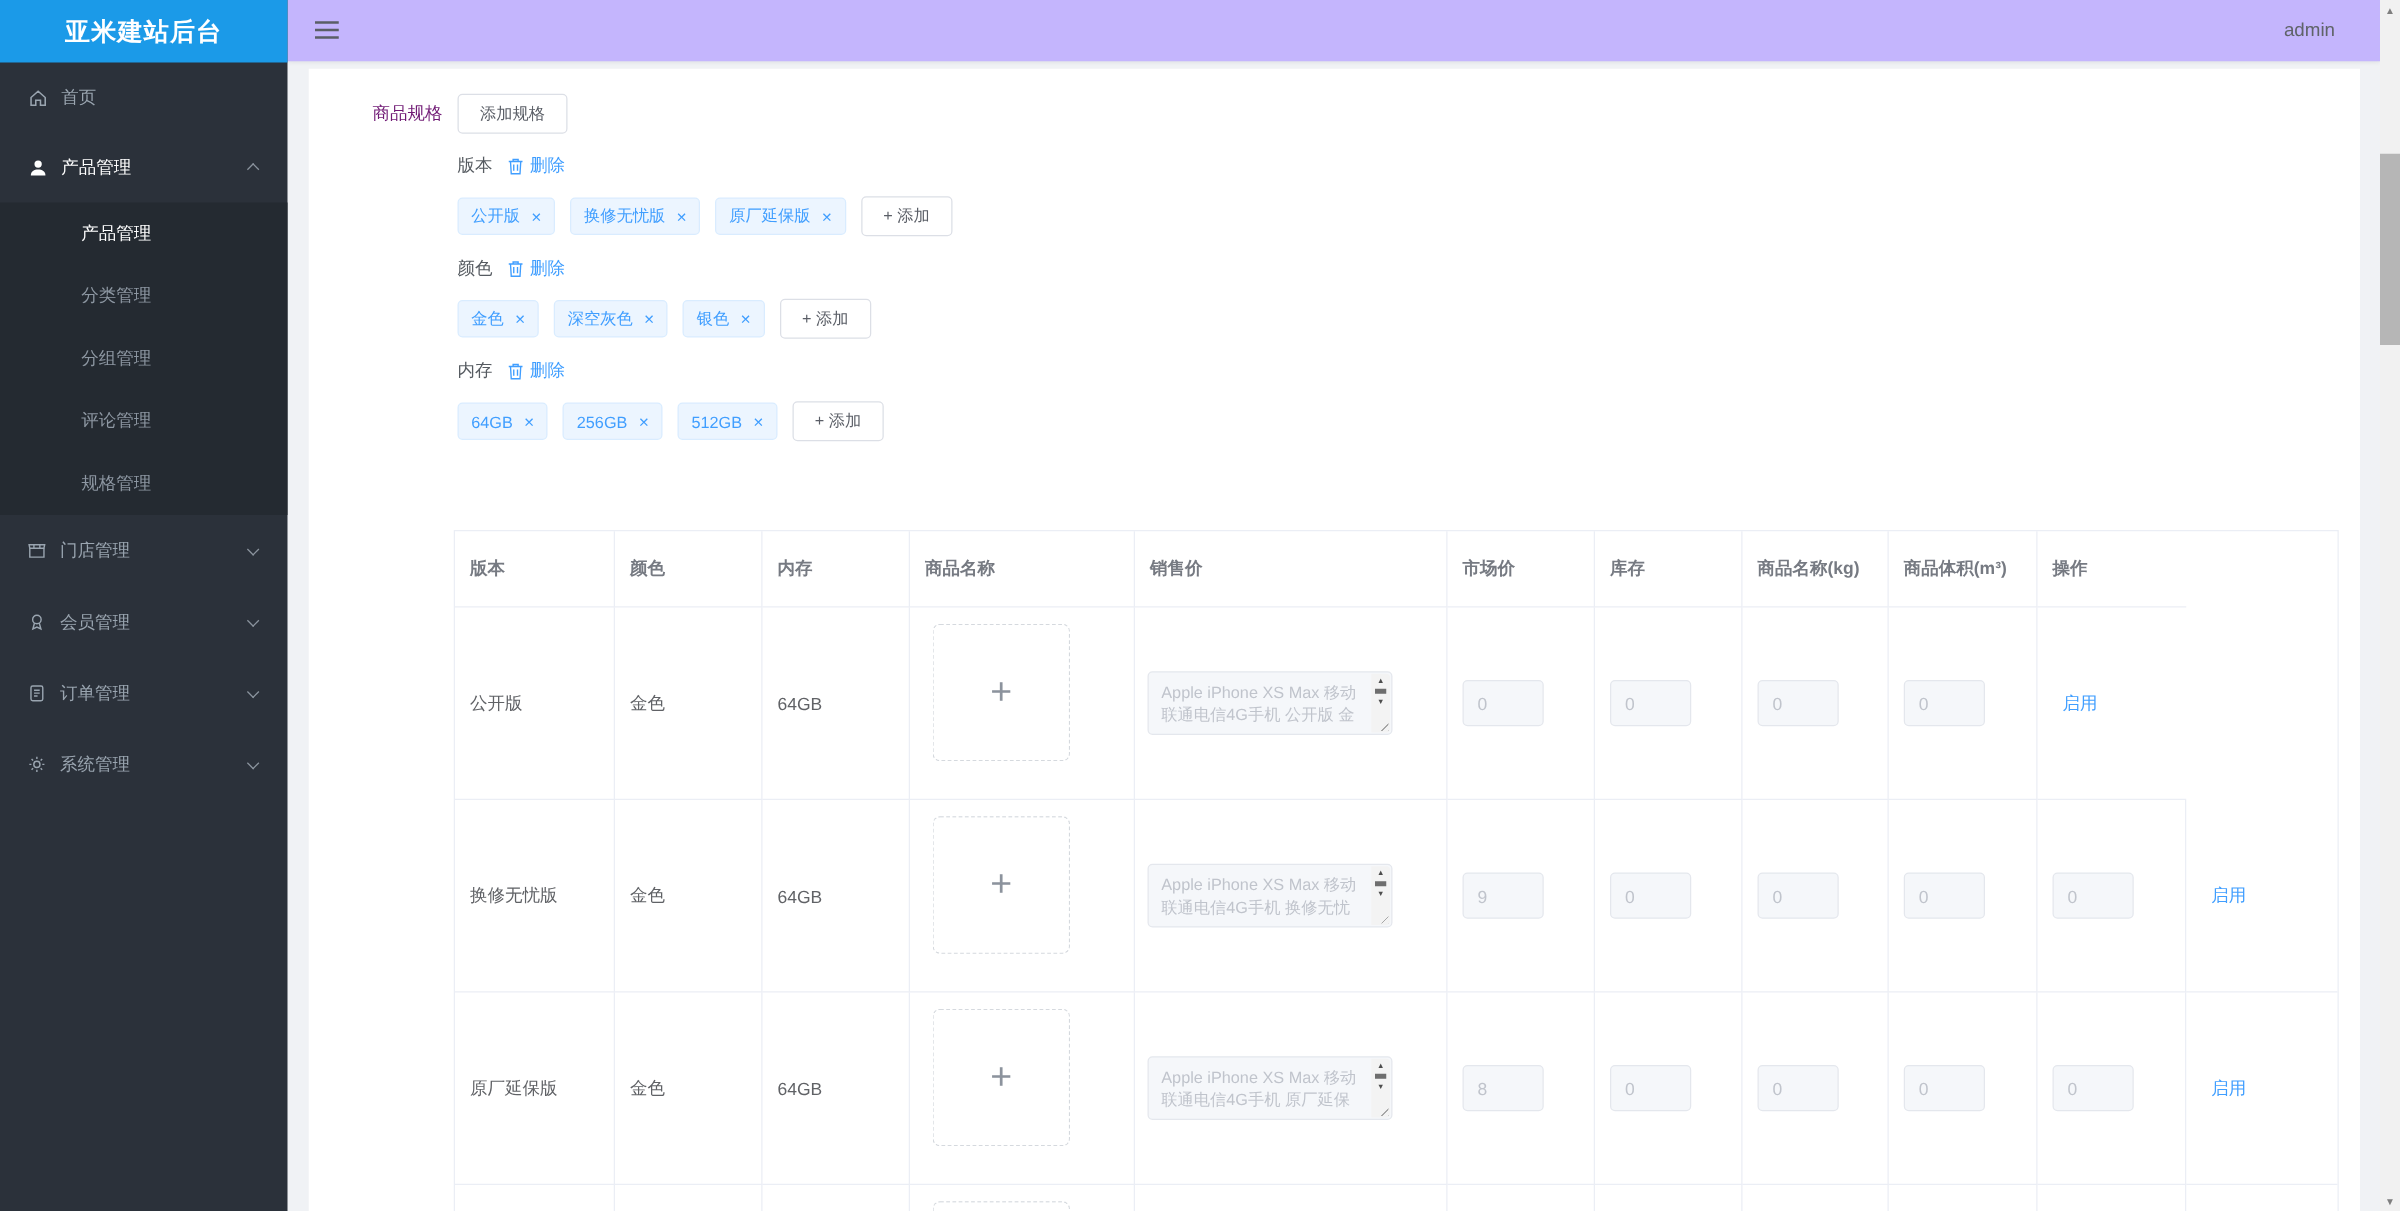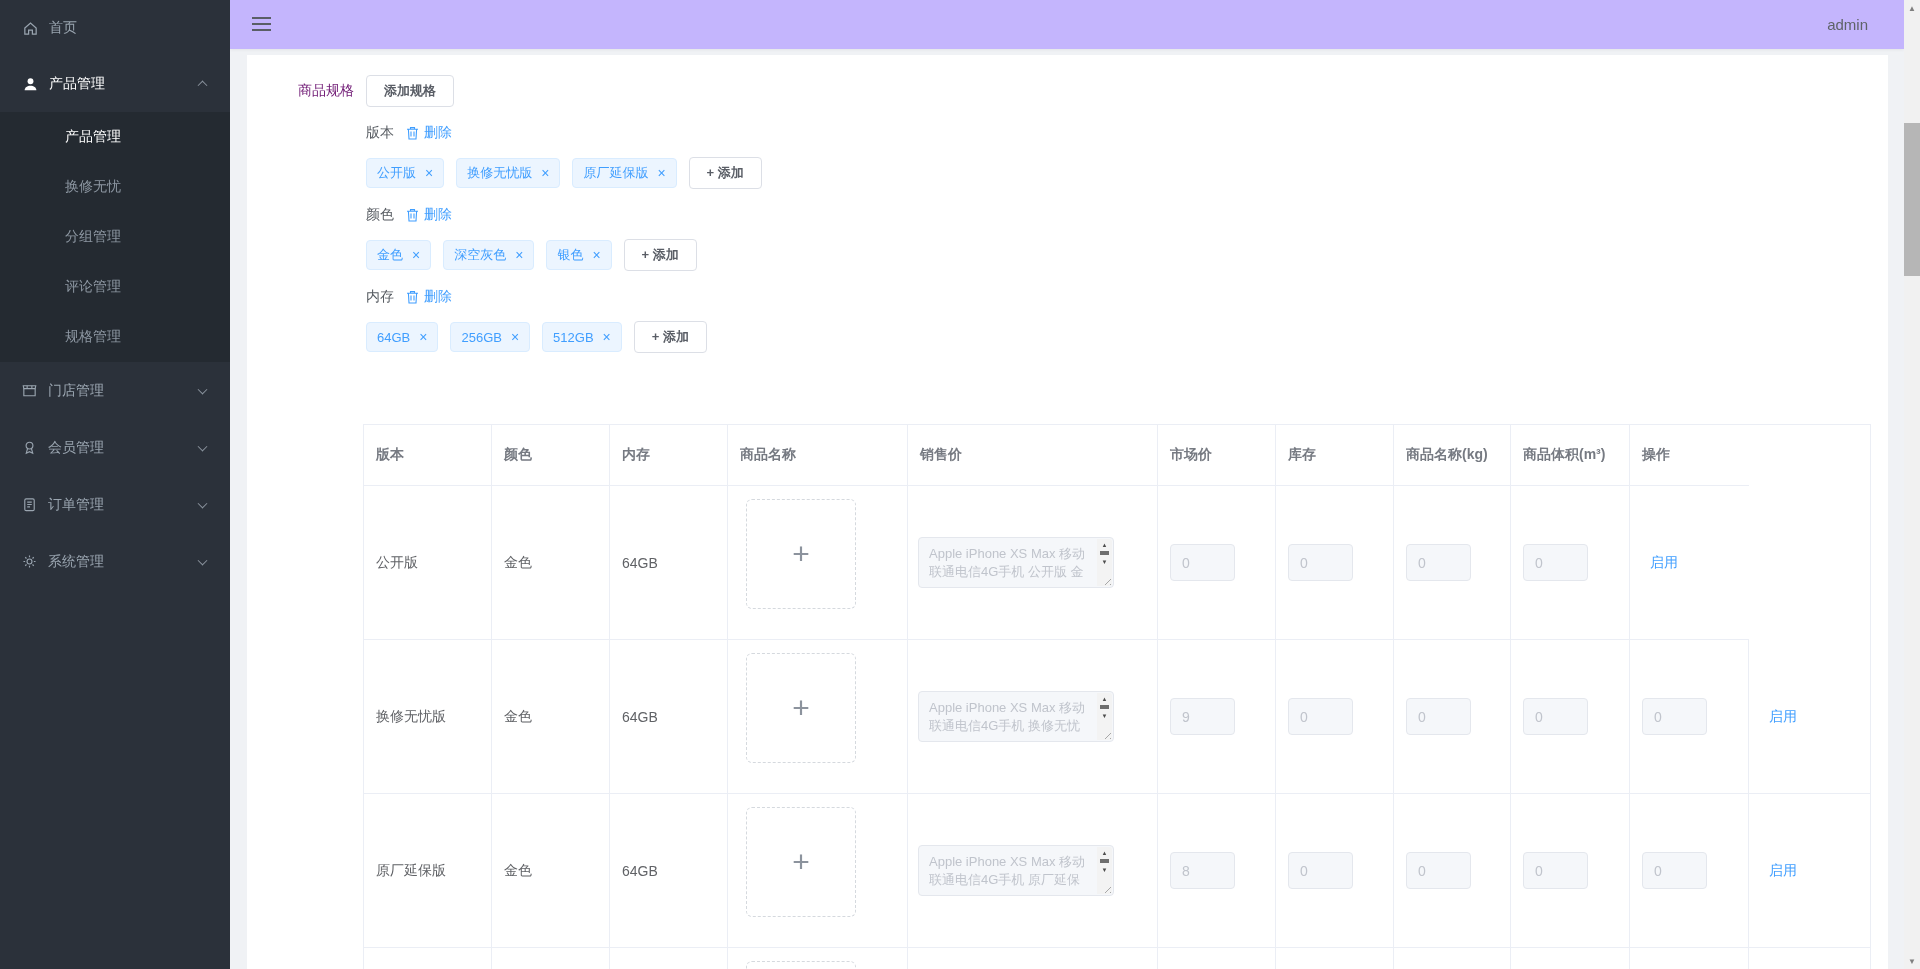--- a/index.html
+++ b/index.html
@@ -39,21 +39,21 @@
                      font-size:8px; color:#7f7f7f; }
   .pscroll .sarrow.bottom { position:absolute; bottom:0; }
   .pthumb { position:absolute; top:123px; left:0; width:16px; height:153px; background:#b6b6b6; }
 
   
   .card { position:absolute; left:247px; top:55px; width:1641px; height:1040px; background:#fff; }
 
   .spec-header { margin:20px 0 0 51px; display:flex; align-items:center; height:32px; }
   .spec-label { width:56px; margin-right:12px; font-size:14px; color:#701a75; }
   .btn-plain { height:32px; padding:0 17px; background:#fff; border:1px solid #dcdfe6; border-radius:4px;
-               font-size:13px; color:#5a5e66; cursor:pointer; display:inline-flex; align-items:center;font-weight:bold; }
+               font-size:13px; color:#5a5e66; cursor:pointer; display:inline-flex; align-items:center; }
 
   .group-head { margin:16px 0 0 119px; height:20px; display:flex; align-items:center; }
   .group-name { font-size:14px; color:#565b61; margin-right:12px; }
   .del-link { display:inline-flex; align-items:center; color:var(--accent,#409eff); font-size:14px; cursor:pointer; }
   .del-link svg { width:13px; height:14px; margin-right:5px; }
 
   .tags-row { margin:14px 0 0 119px; display:flex; align-items:center; gap:12px; }
   .tag { height:30px; display:inline-flex; align-items:center; padding:0 10px; background:var(--tag-bg,#ecf5ff);
          border:1px solid var(--tag-border,#d9ecff); border-radius:4px; color:var(--accent,#409eff); font-size:13px; }
   .tag .tclose { margin-left:9px; font-size:14px; line-height:1; cursor:pointer; color:var(--accent,#409eff); }
@@ -85,20 +85,21 @@
             border-radius:4px; padding-left:11px; font-size:14px; color:var(--disabled-text,#c0c4cc); cursor:not-allowed; }
   .cell-action { padding-left:20px !important; }
   .enable-link { color:var(--accent,#409eff); font-size:14px; cursor:pointer; }
 </style>
 </head>
 <body>
 
 <div class="app">
 
   <aside class="sidebar">
+    <div class="logo">亚米建站后台</div>
 
     <div class="side-item">
       <span class="micon">
         <svg viewBox="0 0 18 18" fill="none" stroke="currentColor" stroke-width="1.3">
             <path d="M3 8.5 L9 3.2 L15 8.5 V15 H11 V10.8 H7 V15 H3 Z"></path>
           </svg>
       </span>
       <span>首页</span>
     </div>
 
@@ -111,21 +112,21 @@
       </span>
       <span>产品管理</span>
       <span class="chev up"></span>
     </div>
 
     <div class="submenu">
       <div class="sub-item active">
         <span>产品管理</span>
       </div>
       <div class="sub-item">
-        <span>换修无忧</span>
+        <span>分类管理</span>
       </div>
       <div class="sub-item">
         <span>分组管理</span>
       </div>
       <div class="sub-item">
         <span>评论管理</span>
       </div>
       <div class="sub-item">
         <span>规格管理</span>
       </div>

